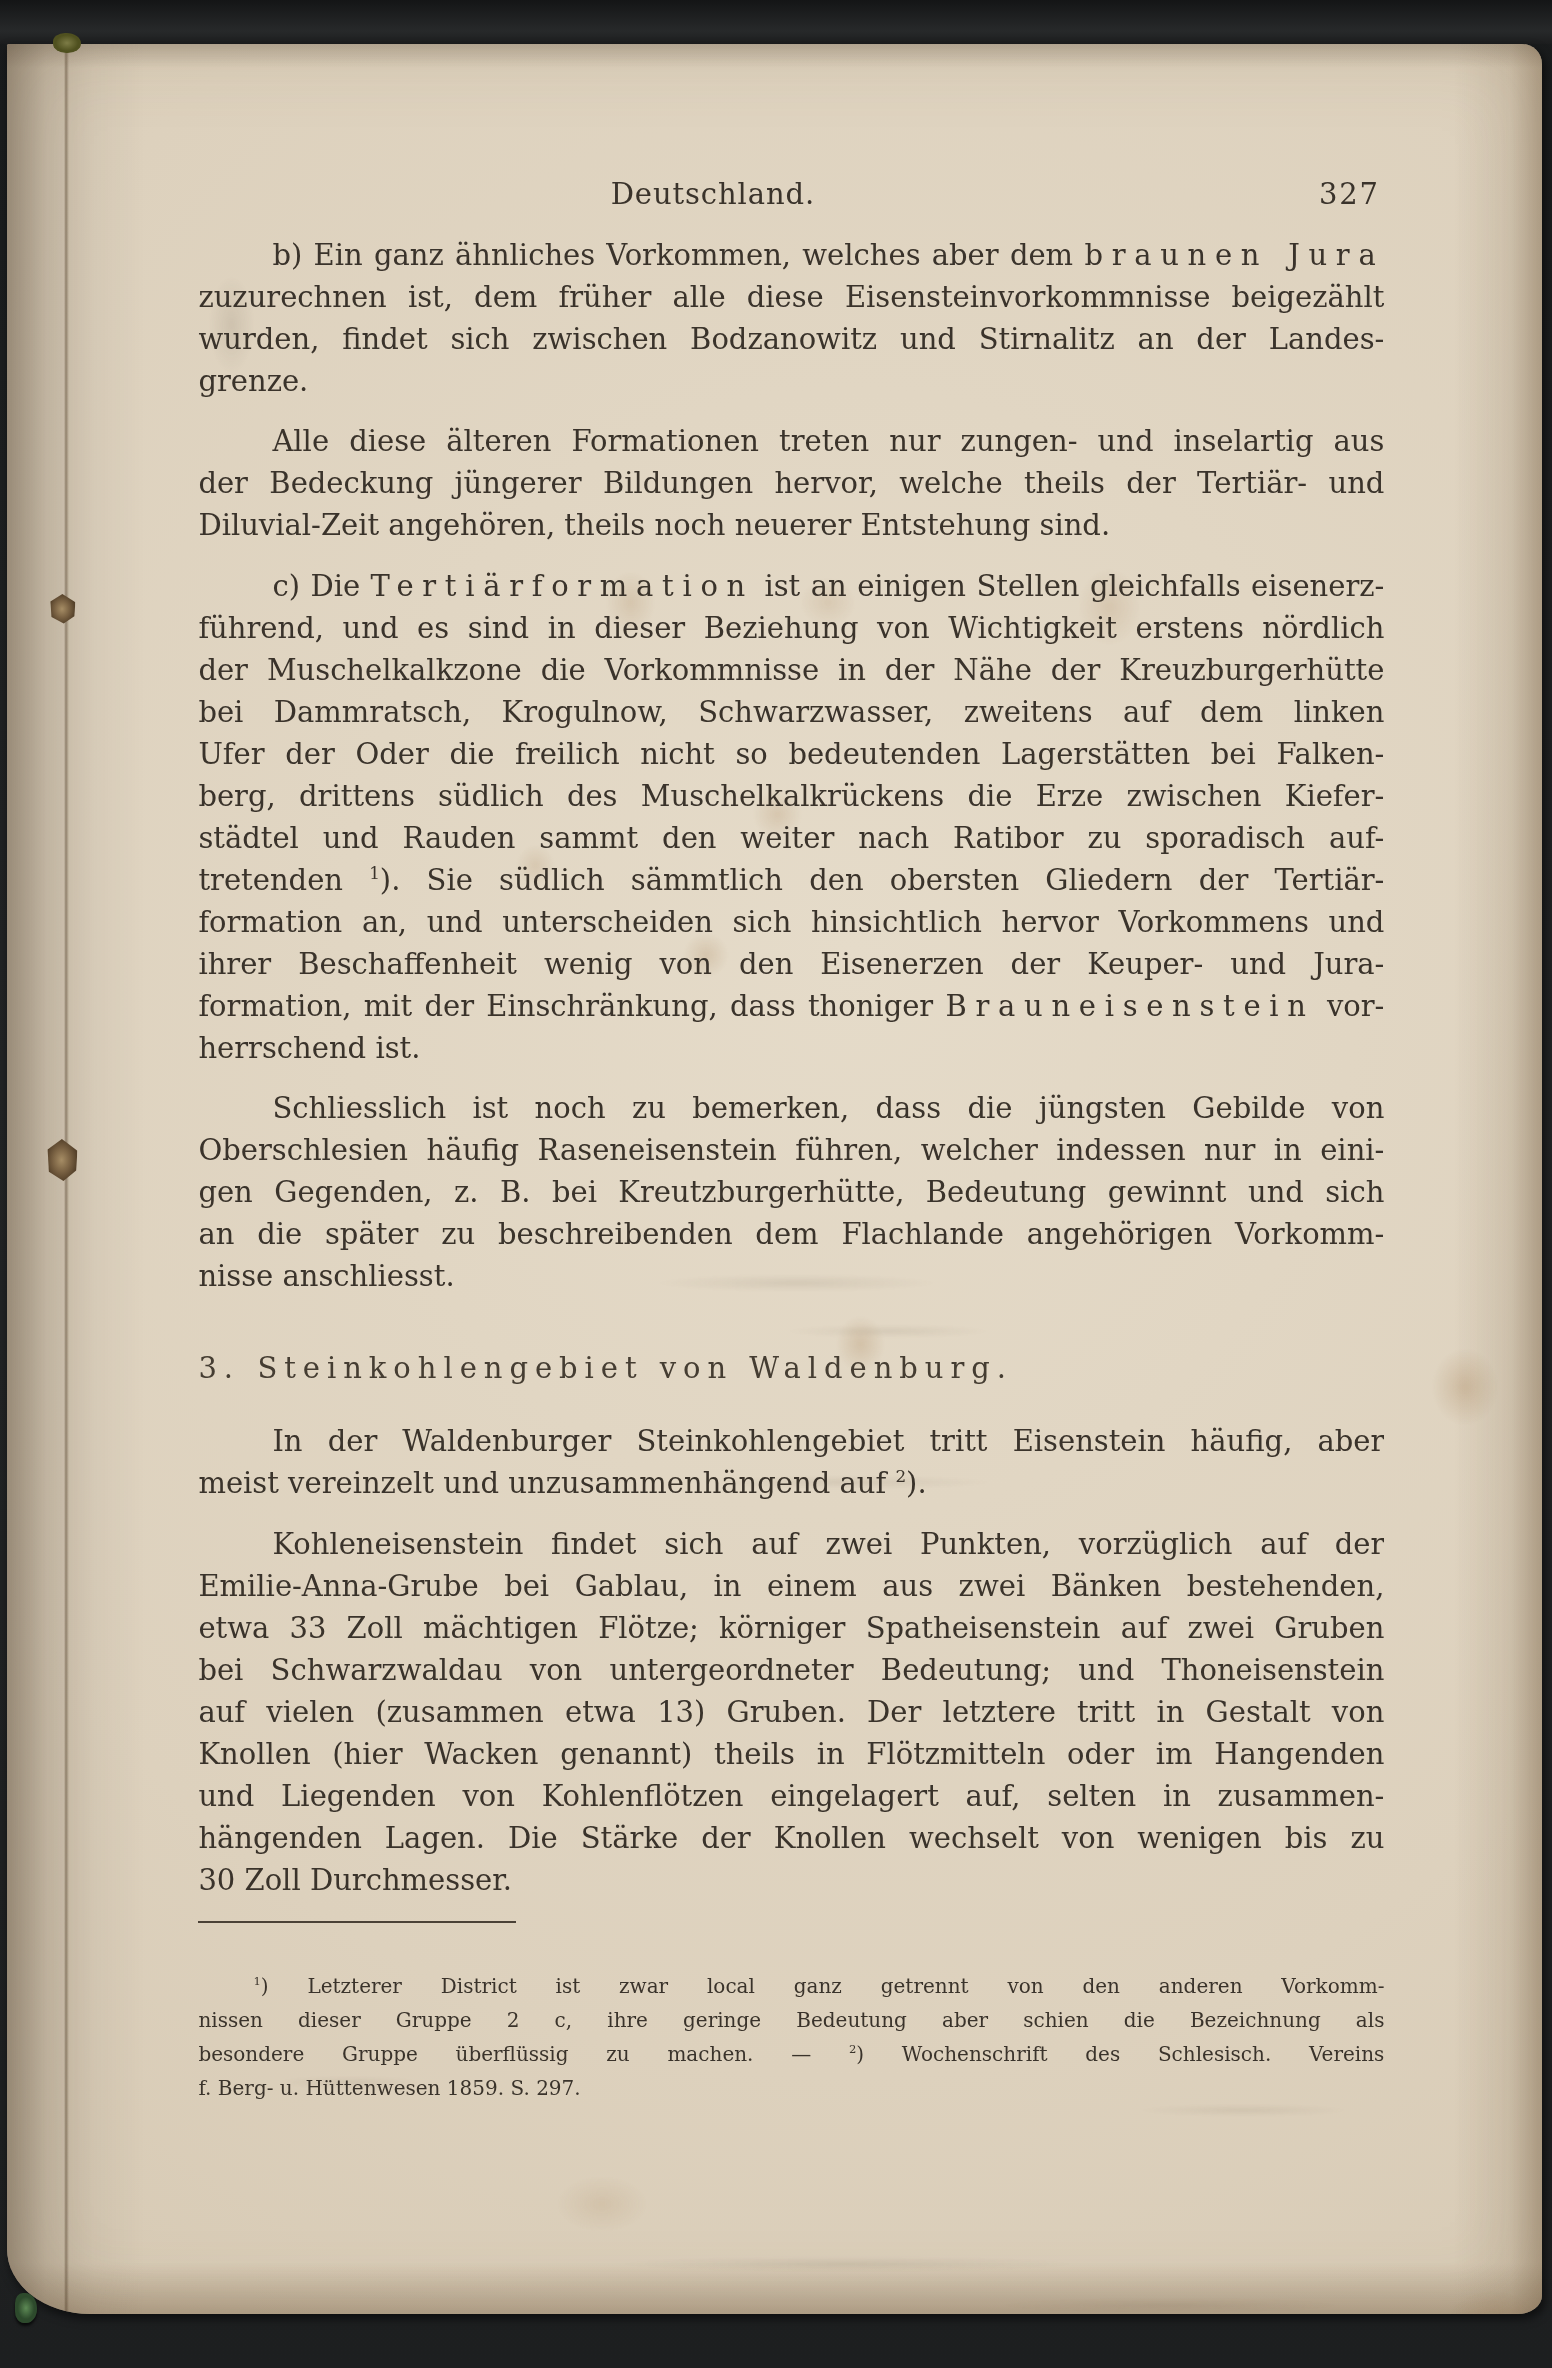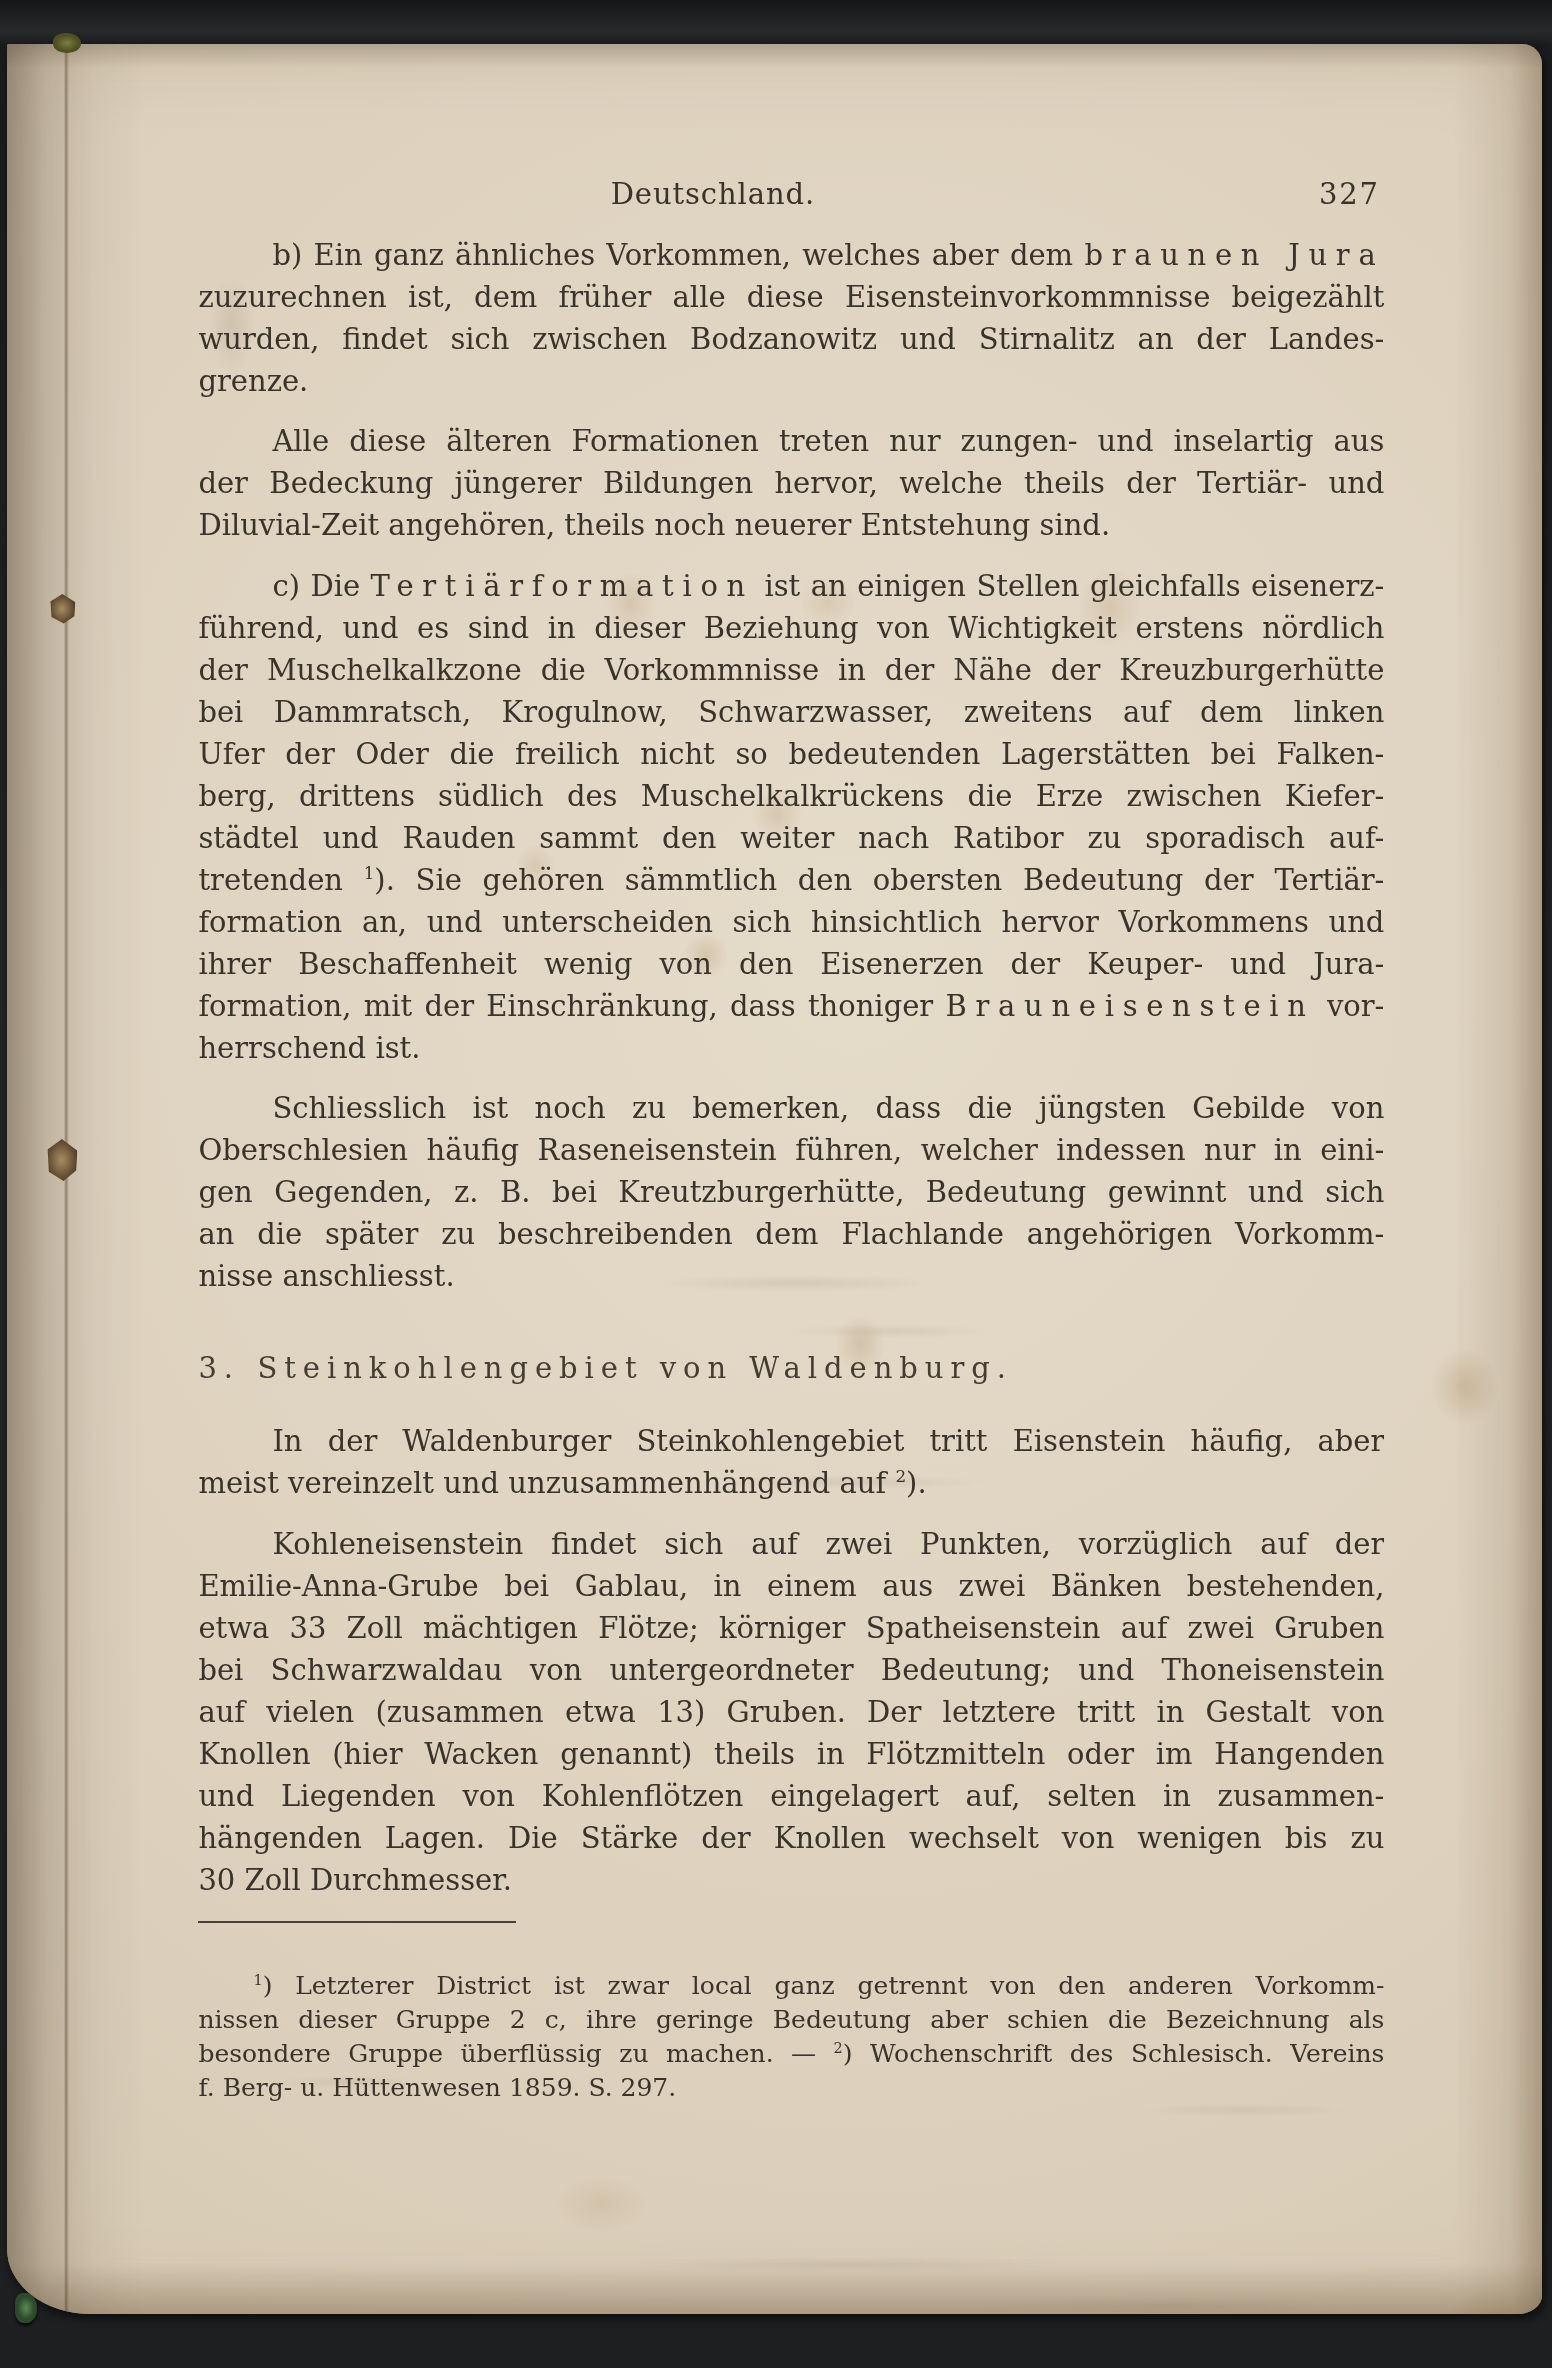--- a/index.html
+++ b/index.html
@@ -93,21 +93,21 @@
   .ln.first{text-indent:74px;}
   .ln.last{text-align:left;}
   .sp{letter-spacing:.30em;}
   .sup{vertical-align:super;font-size:58%;line-height:0;letter-spacing:0;}
   .heading{
     margin-top:50px;margin-bottom:31px;height:42px;text-align:left;color:#453d32;
   }
   .heading .sp{letter-spacing:.24em;}
   .heading .lead{letter-spacing:.24em;margin-right:.6em;}
   .fn-rule{width:318px;border:none;border-top:2.8px solid #4a4136;margin:20px 0 46px 0;height:0;}
-  .footnote{font-size:25px;line-height:34px;margin-top:0;}
+  .footnote{font-size:20px;line-height:34px;margin-top:0;}
   .footnote .ln{height:34px;}
   .footnote .ln.first{text-indent:55px;}
 </style>
 </head>
 <body>
 
 <div class="canvas">
   <div class="top-band"></div>
 
   <div class="page">
@@ -134,21 +134,21 @@
             <div class="ln last"><span>Diluvial-Zeit angehören, theils noch neuerer Entstehung sind.</span></div>
           </div>
           <div class="para">
             <div class="ln first"><span>c) Die </span><span class="sp">Tertiärformation</span><span> ist an einigen Stellen gleichfalls eisenerz-</span></div>
             <div class="ln"><span>führend, und es sind in dieser Beziehung von Wichtigkeit erstens nördlich</span></div>
             <div class="ln"><span>der Muschelkalkzone die Vorkommnisse in der Nähe der Kreuzburgerhütte</span></div>
             <div class="ln"><span>bei Dammratsch, Krogulnow, Schwarzwasser, zweitens auf dem linken</span></div>
             <div class="ln"><span>Ufer der Oder die freilich nicht so bedeutenden Lagerstätten bei Falken-</span></div>
             <div class="ln"><span>berg, drittens südlich des Muschelkalkrückens die Erze zwischen Kiefer-</span></div>
             <div class="ln"><span>städtel und Rauden sammt den weiter nach Ratibor zu sporadisch auf-</span></div>
-            <div class="ln"><span>tretenden </span><span class="sup">1</span><span>).  Sie gehören sämmtlich den obersten Bedeutung der Tertiär-</span></div>
+            <div class="ln"><span>tretenden </span><span class="sup">1</span><span>).  Sie südlich sämmtlich den obersten Gliedern der Tertiär-</span></div>
             <div class="ln"><span>formation an, und unterscheiden sich hinsichtlich hervor Vorkommens und</span></div>
             <div class="ln"><span>ihrer Beschaffenheit wenig von den Eisenerzen der Keuper- und Jura-</span></div>
             <div class="ln"><span>formation, mit der Einschränkung, dass thoniger </span><span class="sp">Brauneisenstein</span><span> vor-</span></div>
             <div class="ln last"><span>herrschend ist.</span></div>
           </div>
           <div class="para">
             <div class="ln first"><span>Schliesslich ist noch zu bemerken, dass die jüngsten Gebilde von</span></div>
             <div class="ln"><span>Oberschlesien häufig Raseneisenstein führen, welcher indessen nur in eini-</span></div>
             <div class="ln"><span>gen Gegenden, z. B. bei Kreutzburgerhütte, Bedeutung gewinnt und sich</span></div>
             <div class="ln"><span>an die später zu beschreibenden dem Flachlande angehörigen Vorkomm-</span></div>

